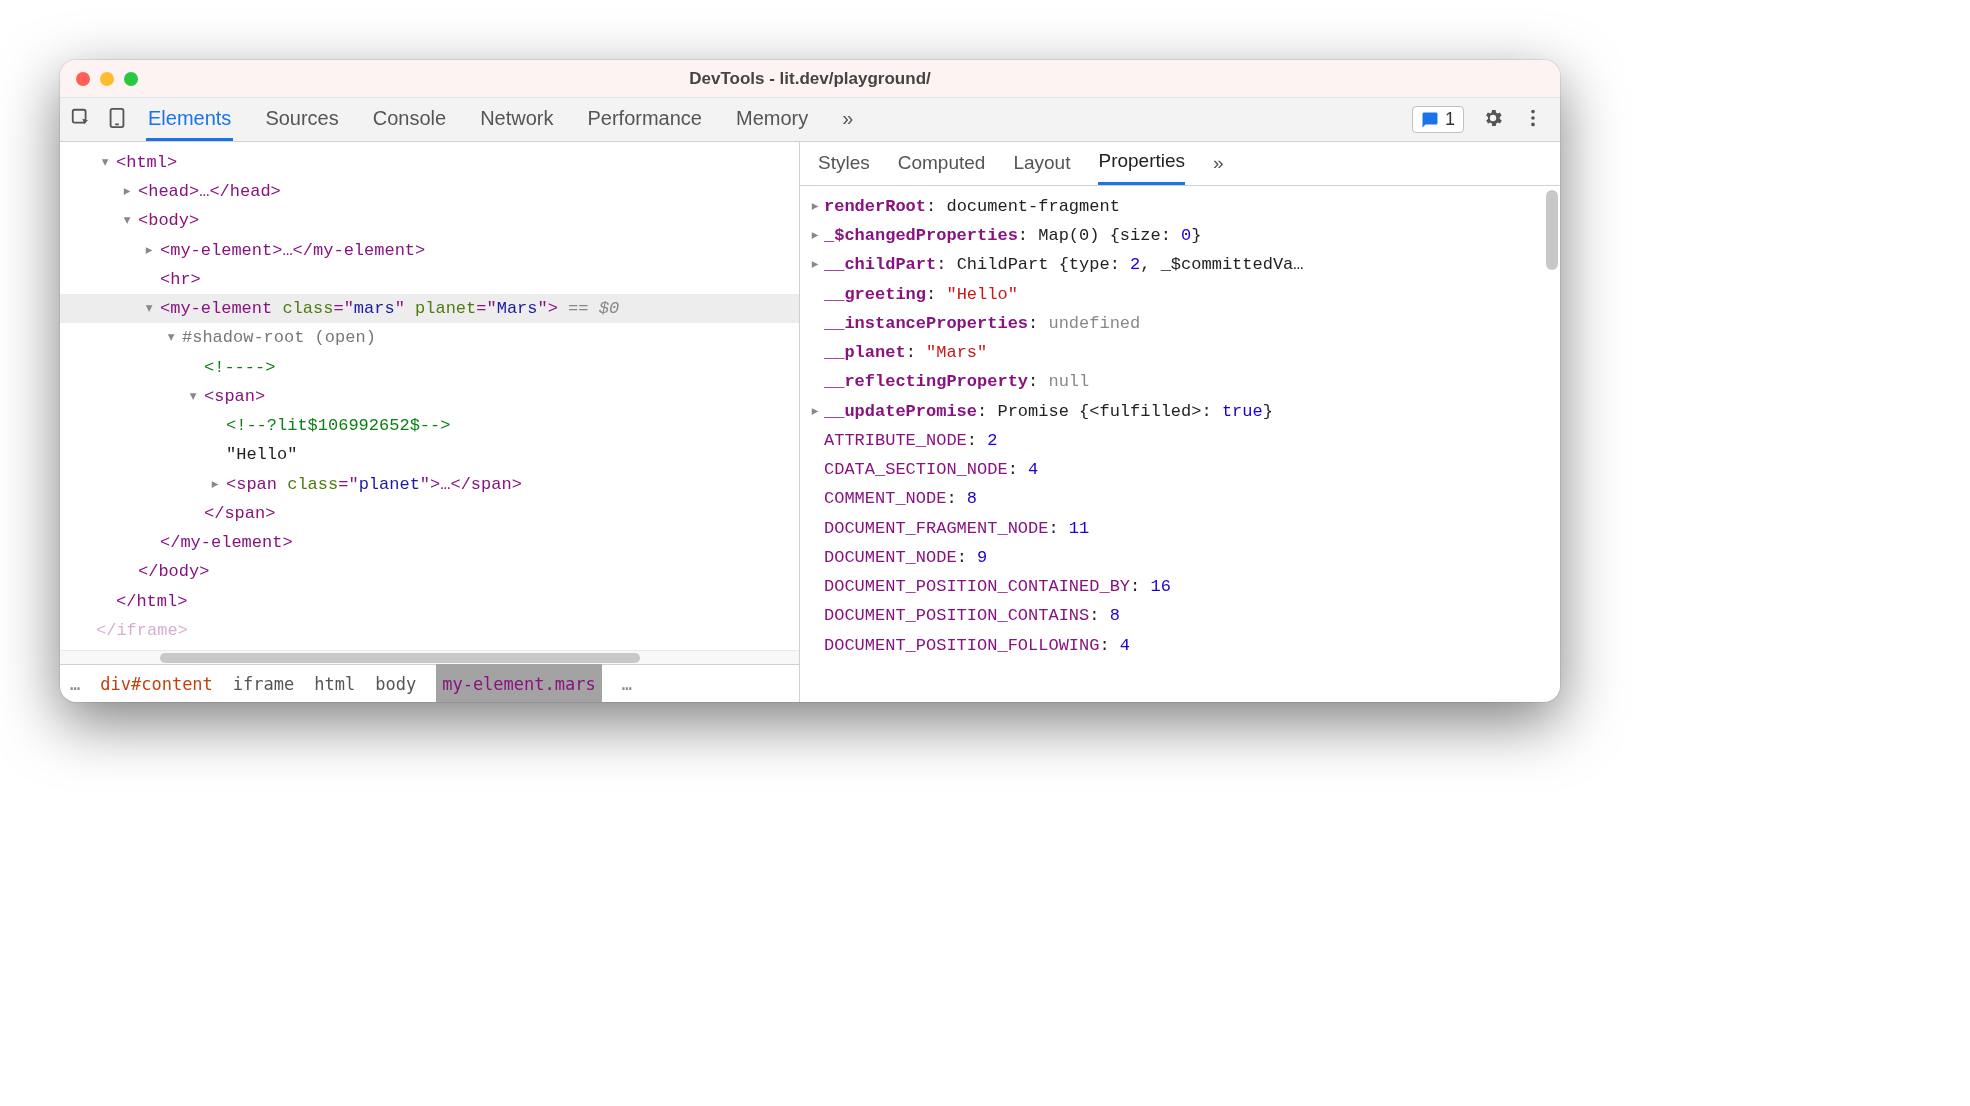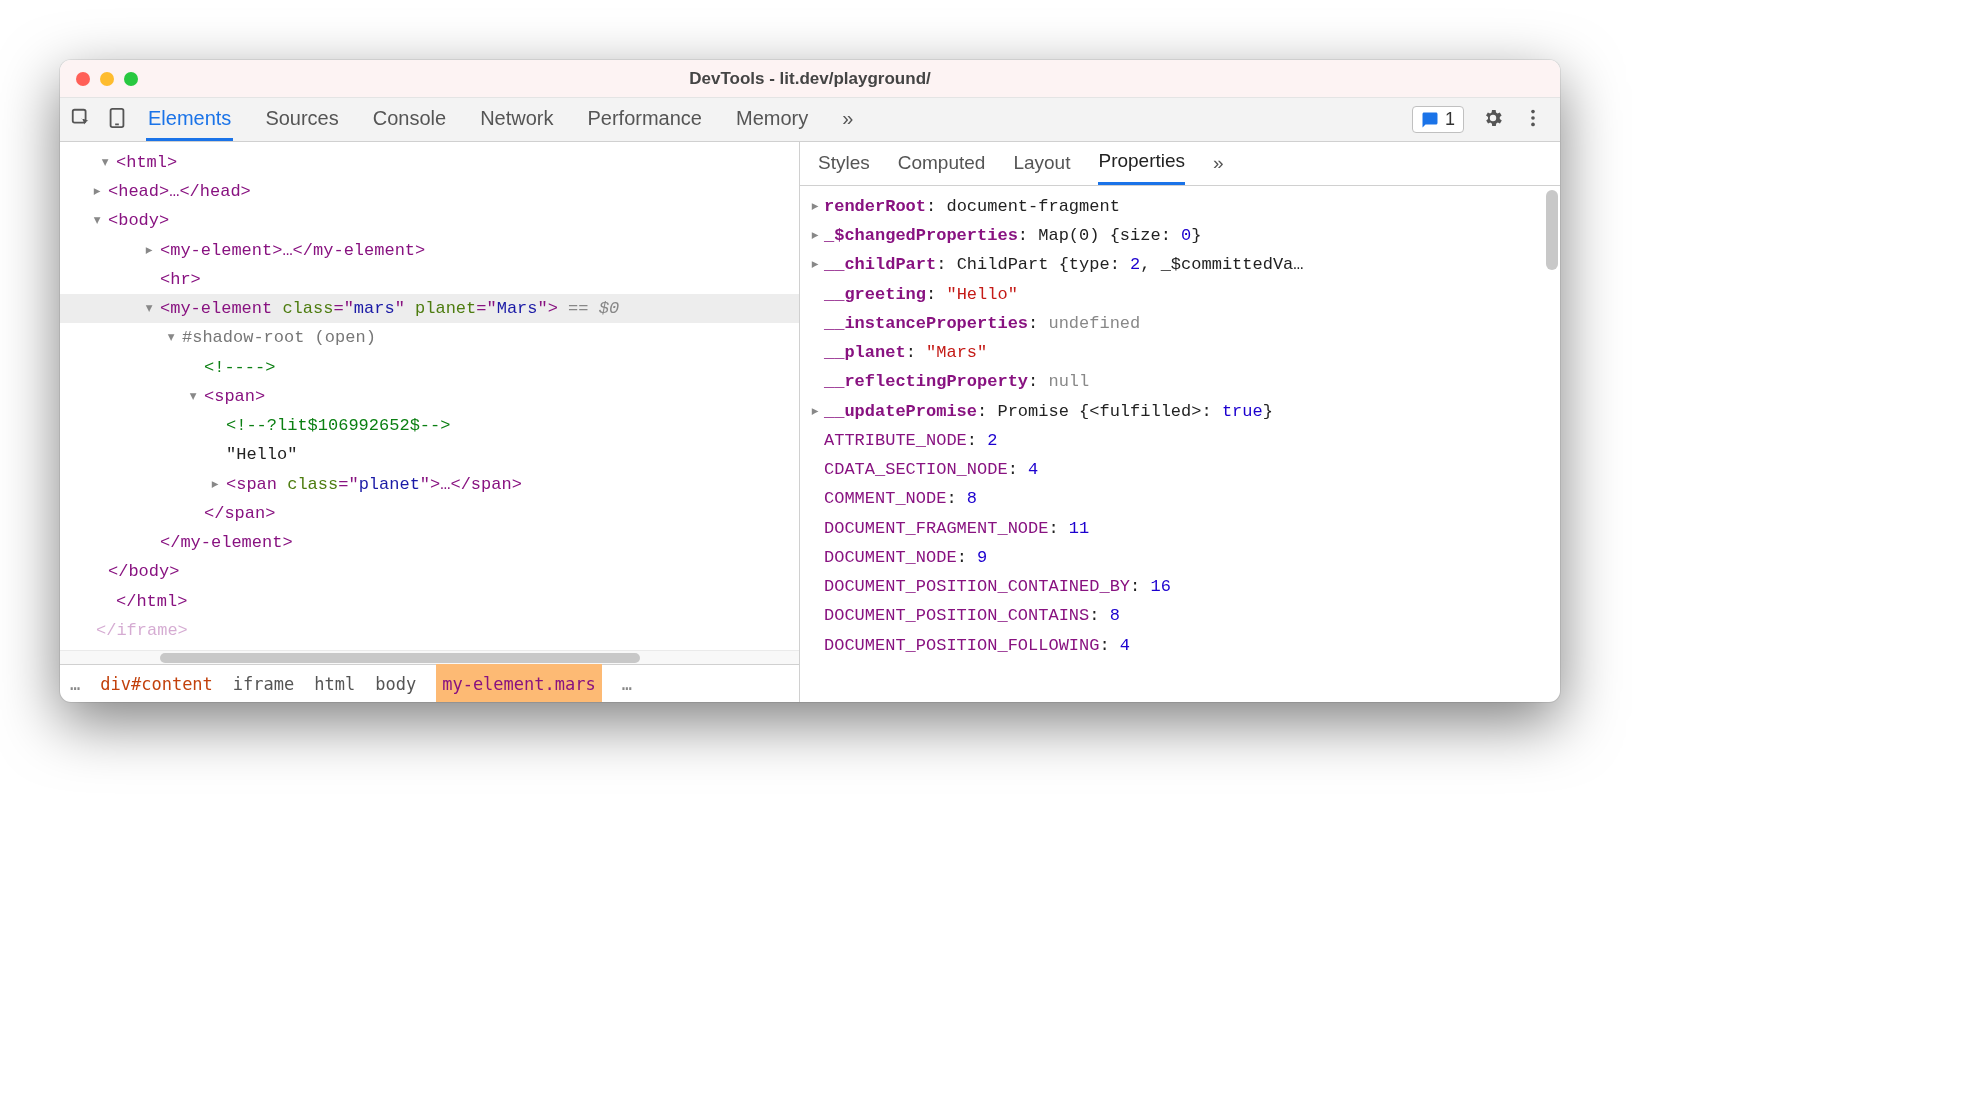--- a/index.html
+++ b/index.html
@@ -9,21 +9,21 @@
       width: 1970px;
       height: 1106px;
       display: flex;
       align-items: flex-start;
       justify-content: flex-start;
       padding: 60px;
     }
     .window {
       width: 1500px;
       background: #fff;
-      border-radius: 11px;
+      border-radius: 16px;
       box-shadow: 0 20px 60px rgba(0,0,0,0.5), 0 0 0 1px rgba(0,0,0,0.08);
       overflow: hidden;
     }
     .titlebar {
       background: #fdf3f3;
       height: 38px;
       display: flex;
       align-items: center;
       position: relative;
       border-bottom: 1px solid #e4e4e4;
@@ -86,21 +86,21 @@
       flex: 1;
       overflow: hidden;
       white-space: nowrap;
     }
     .dom-line { padding-left: 20px; }
     .dom-line.highlighted { background: #ededed; }
     .caret::before { content: "▸"; color: #888; margin-right: 4px; display: inline-block; width: 12px; }
     .caret.open::before { content: "▾"; }
     .nocaret::before { content: ""; display: inline-block; width: 16px; }
     .indent-1 { padding-left: 40px; }
-    .indent-2 { padding-left: 32px; }
+    .indent-2 { padding-left: 62px; }
     .indent-3 { padding-left: 84px; }
     .indent-4 { padding-left: 106px; }
     .indent-5 { padding-left: 128px; }
     .indent-6 { padding-left: 150px; }
     .tag { color: #881280; }
     .attr-name { color: #4d7c0f; }
     .attr-value { color: #1a1aa6; }
     .attr-eq { color: #881280; }
     .comment { color: #0b7f12; }
     .shadow { color: #777; }
@@ -123,21 +123,21 @@
       border-top: 1px solid #d0d0d0;
       display: flex;
       align-items: center;
       font-family: Menlo, Monaco, monospace;
       font-size: 17px;
       color: #555;
       padding: 0 10px;
       gap: 20px;
     }
     .breadcrumb .crumb { cursor: pointer; }
-    .breadcrumb .crumb.selected { color: #881280; background: #fdba74; padding: 12px 6px; border-radius: 3px;}
+    .breadcrumb .crumb.selected { color: #881280; background: #a3a3a3; padding: 12px 6px; border-radius: 3px;}
     .breadcrumb .crumb.id { color: #c2410c; }
     .breadcrumb .ellipsis { color: #888; }
 
     .sidebar {
       flex: 1;
       display: flex;
       flex-direction: column;
       position: relative;
       justify-content: flex-end;
     }

